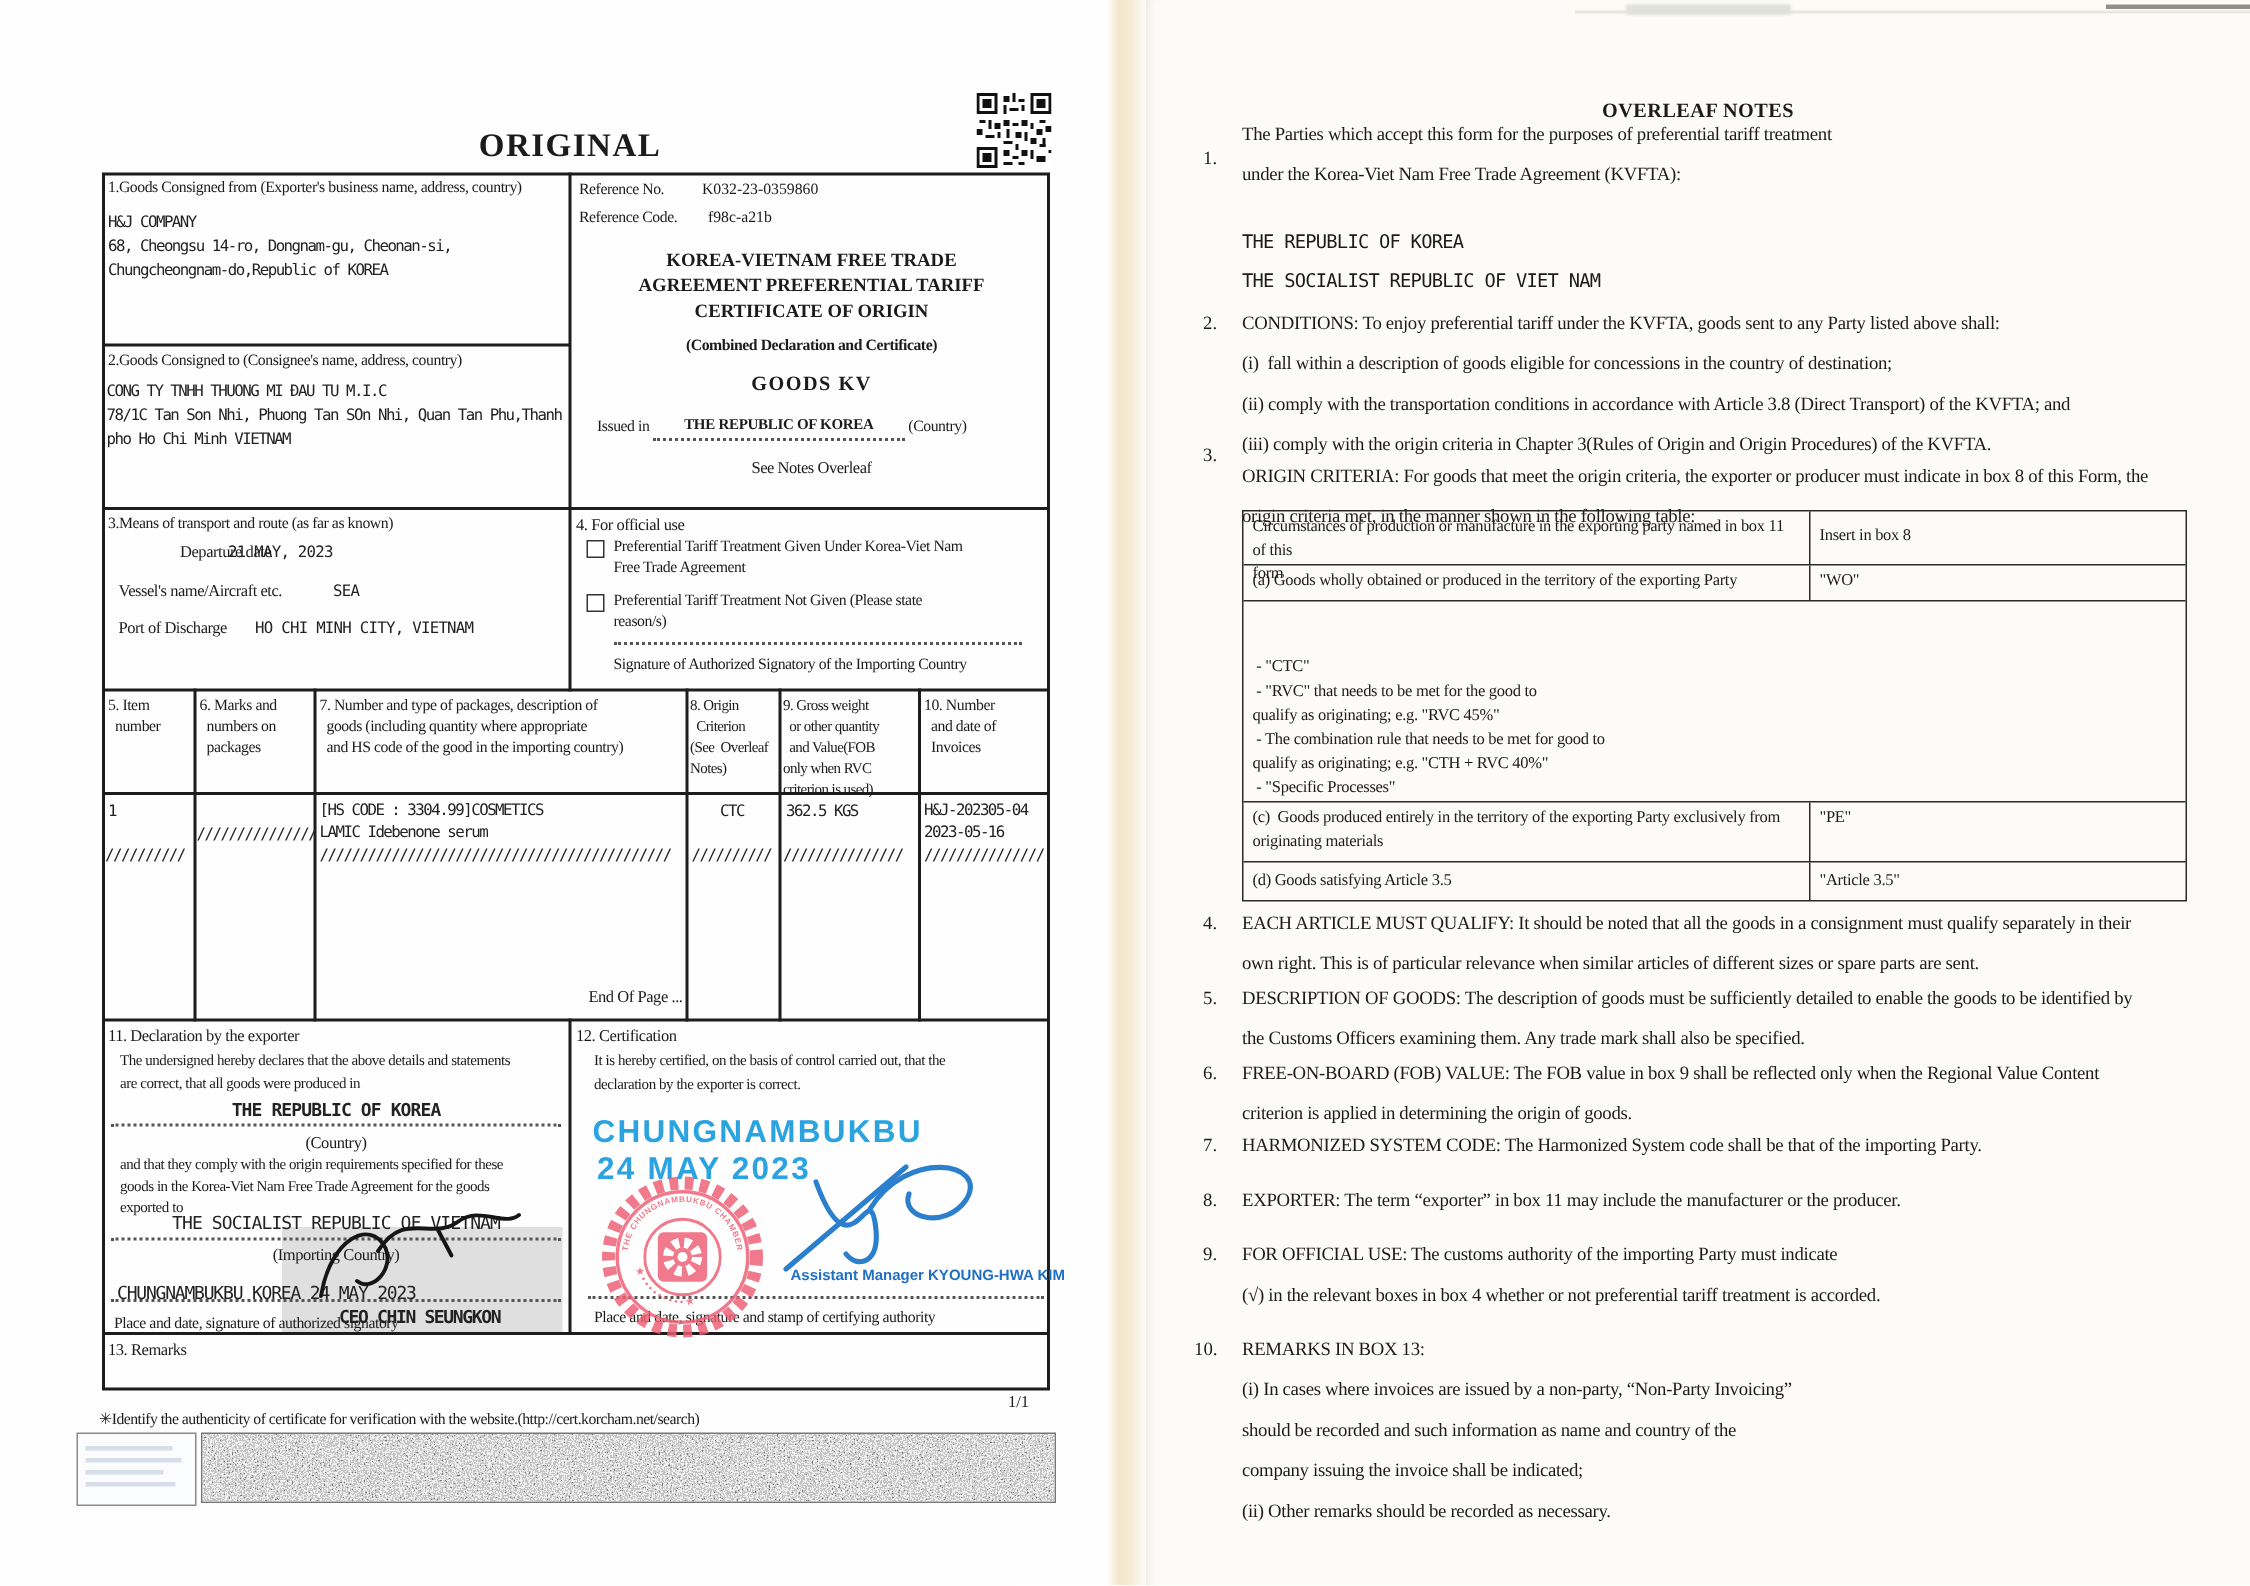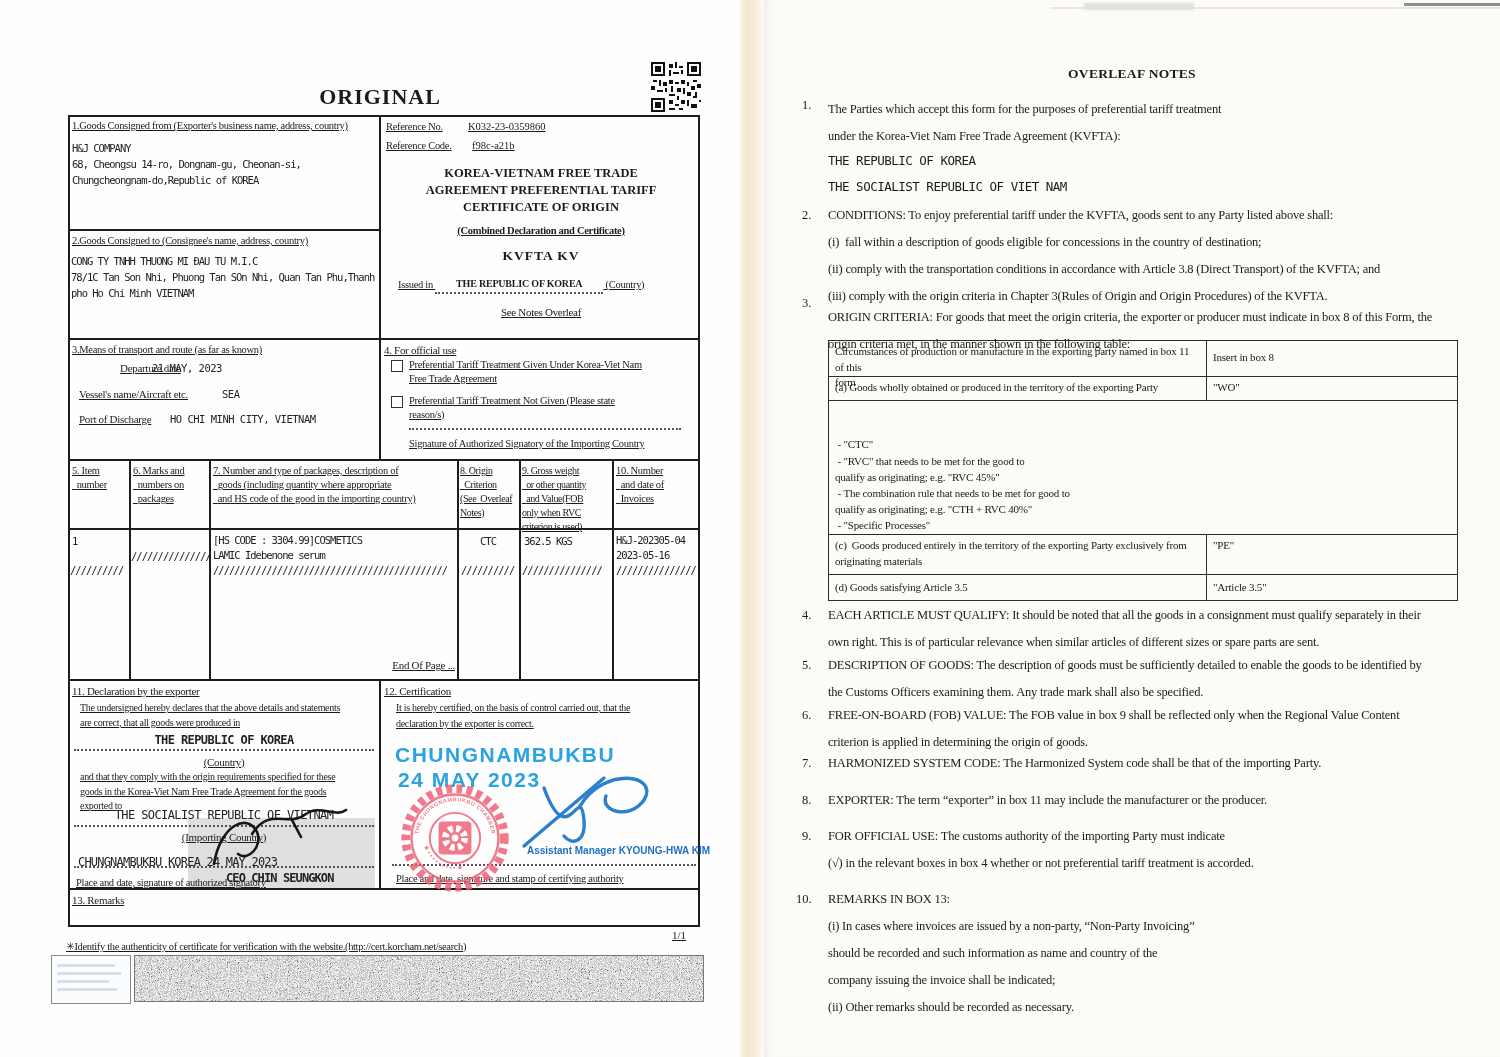--- a/index.html
+++ b/index.html
@@ -4,21 +4,21 @@
 <style>
   html,body{margin:0;padding:0;background:#ffffff;}
   .stage{position:relative;width:1500px;height:1057px;background:#ffffff;overflow:hidden;
          font-family:"Liberation Serif",serif;color:#1b1b1b;}
   .page-left{position:absolute;left:0;top:0;width:740px;height:1057px;background:#fefefe;}
   .spine{position:absolute;left:738px;top:0;width:26px;height:1057px;
          background:linear-gradient(90deg,#ffffff 0%,#f3e6cb 30%,#f6ecd8 65%,#fdfcf9 100%);}
   .page-right{position:absolute;left:764px;top:0;width:736px;height:1057px;background:#fcfbf8;
          box-shadow:inset 6px 0 8px -6px rgba(0,0,0,0.12);}
   .t{position:absolute;}
-  .sf{font-family:"Liberation Serif",serif;font-size:10.5px;letter-spacing:-0.3px;line-height:14px;text-decoration:underline;}
+  .sf{font-family:"Liberation Serif",serif;font-size:10.5px;letter-spacing:-0.3px;line-height:14px;}
   .mn{font-family:"DejaVu Sans Mono","Liberation Mono",monospace;font-size:10.5px;letter-spacing:-1px;
       line-height:16px;color:#222;}
   .b{font-weight:bold;}
   .ctr{text-align:center;}
   .ml{white-space:pre-wrap;}
   .ln{position:absolute;background:#1d1d1d;}
   .frame{position:absolute;left:68px;top:115px;width:632px;height:812px;border:2px solid #1d1d1d;box-sizing:border-box;}
   .dot{position:absolute;border-bottom:2px dotted #555;}
   .cbx{position:absolute;width:10px;height:10px;border:1.5px solid #333;background:#fff;}
   .title3{font-weight:bold;font-size:12.5px;line-height:17px;letter-spacing:0;}
@@ -119,21 +119,21 @@
 Chungcheongnam-do,Republic of KOREA</div>
 
     <div class="t sf" style="left:386px;top:120px;">Reference No.</div>
     <div class="t sf" style="left:468px;top:120px;letter-spacing:0;">K032-23-0359860</div>
     <div class="t sf" style="left:386px;top:139px;">Reference Code.</div>
     <div class="t sf" style="left:472px;top:139px;letter-spacing:0;">f98c-a21b</div>
     <div class="t title3 ml ctr" style="left:384px;top:165px;width:314px;">KOREA-VIETNAM FREE TRADE
 AGREEMENT PREFERENTIAL TARIFF
 CERTIFICATE OF ORIGIN</div>
     <div class="t sf b ctr" style="left:384px;top:224px;width:314px;font-size:10.5px;">(Combined Declaration and Certificate)</div>
-    <div class="t b ctr" style="left:384px;top:248px;width:314px;font-size:13.5px;letter-spacing:1px;">KVFTA  KV</div>
+    <div class="t b ctr" style="left:384px;top:248px;width:314px;font-size:13.5px;letter-spacing:1px;">GOODS  KV</div>
     <div class="t sf" style="left:398px;top:278px;width:300px;">
       <span>Issued in </span><span class="iss-dots"><span class="iss-val">THE REPUBLIC OF KOREA</span></span><span> (Country)</span>
     </div>
     <div class="t sf ctr" style="left:384px;top:305px;width:314px;font-size:11px;">See Notes Overleaf</div>
 
     <div class="t sf ml" style="left:72px;top:234px;width:304px;">2.Goods Consigned to (Consignee's name, address, country)</div>
     <div class="t mn ml" style="left:71px;top:253px;width:308px;">CONG TY TNHH THUONG MI ĐAU TU M.I.C
 78/1C Tan Son Nhi, Phuong Tan SOn Nhi, Quan Tan Phu,Thanh
 pho Ho Chi Minh VIETNAM</div>
 
@@ -285,21 +285,21 @@
 
   <div class="page-right">
 
     <div class="artifact" style="left:286px;top:7px;width:450px;height:2px;"></div>
     <div class="artifact" style="left:320px;top:3px;width:110px;height:7px;background:#dfe0da;filter:blur(1px);"></div>
     <div class="artifact" style="left:640px;top:3px;width:96px;height:3px;background:#8f8f8b;"></div>
 
     <div class="t b ctr" style="left:0;top:66px;width:736px;font-size:13.5px;letter-spacing:0.3px;">OVERLEAF NOTES</div>
 
     <div class="t nnum" style="left:38px;top:92px;">1.</div>
-    <div class="t note ml" style="left:64px;top:96px;">The Parties which accept this form for the purposes of preferential tariff treatment
+    <div class="t note ml" style="left:64px;top:76px;">The Parties which accept this form for the purposes of preferential tariff treatment
 under the Korea-Viet Nam Free Trade Agreement (KVFTA):</div>
     <div class="t ml" style="left:64px;top:148px;font-family:'DejaVu Sans Mono','Liberation Mono',monospace;font-size:12.5px;letter-spacing:-0.5px;line-height:26px;">THE REPUBLIC OF KOREA
 THE SOCIALIST REPUBLIC OF VIET NAM</div>
 
     <div class="t nnum" style="left:38px;top:202px;">2.</div>
     <div class="t note ml" style="left:64px;top:202px;">CONDITIONS: To enjoy preferential tariff under the KVFTA, goods sent to any Party listed above shall:
 (i)  fall within a description of goods eligible for concessions in the country of destination;
 (ii) comply with the transportation conditions in accordance with Article 3.8 (Direct Transport) of the KVFTA; and
 (iii) comply with the origin criteria in Chapter 3(Rules of Origin and Origin Procedures) of the KVFTA.</div>
 

